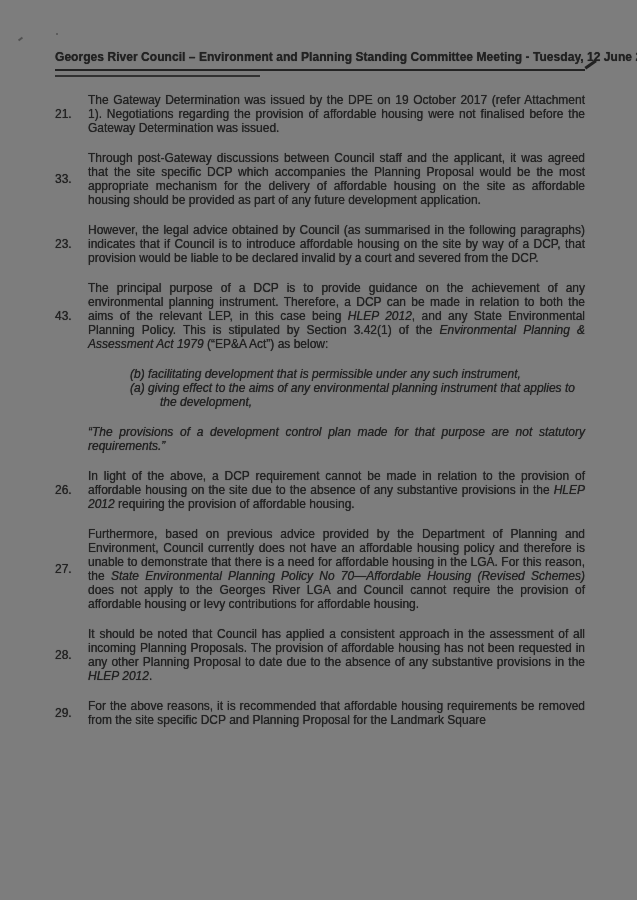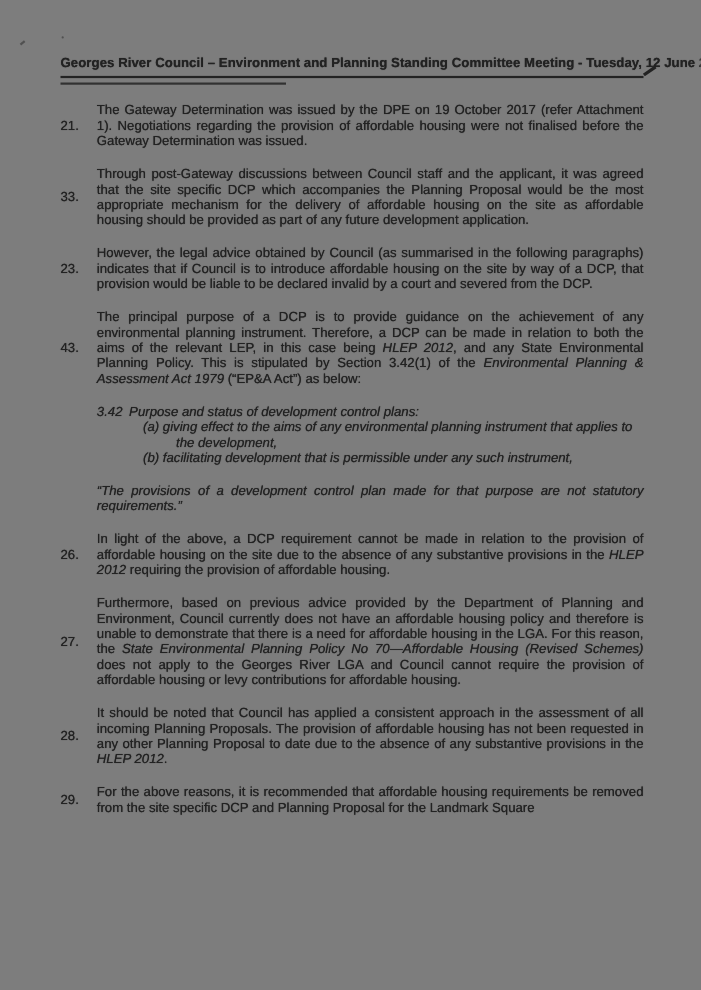--- a/index.html
+++ b/index.html
@@ -95,23 +95,22 @@
         </div>
         <div class="para-row">
           <div class="para-num">23.</div>
           <div class="para-text"><span>However, the legal advice obtained by Council (as summarised in the following paragraphs) indicates that if Council is to introduce affordable housing on the site by way of a DCP, that provision would be liable to be declared invalid by a court and severed from the DCP.</span></div>
         </div>
         <div class="para-row">
           <div class="para-num">43.</div>
           <div class="para-text"><span>The principal purpose of a DCP is to provide guidance on the achievement of any environmental planning instrument. Therefore, a DCP can be made in relation to both the aims of the relevant LEP, in this case being </span><span class="it">HLEP 2012</span><span>, and any State Environmental Planning Policy. This is stipulated by Section 3.42(1) of the </span><span class="it">Environmental Planning &amp; Assessment Act 1979</span><span> (“EP&amp;A Act”) as below:</span></div>
         </div>
         <div class="quote-block">
-          <div class="quote-line">3.42 Purpose and status of development control plans:</div>
+          <div class="quote-line q-ind">(b) facilitating development that is permissible under any such instrument,</div>
           <div class="quote-line q-ind">(a) giving effect to the aims of any environmental planning instrument that applies to the development,</div>
-          <div class="quote-line q-ind">(b) facilitating development that is permissible under any such instrument,</div>
         </div>
         <div class="quote-block">
           <div class="quote-line">“The provisions of a development control plan made for that purpose are not statutory requirements.”</div>
         </div>
         <div class="para-row">
           <div class="para-num">26.</div>
           <div class="para-text"><span>In light of the above, a DCP requirement cannot be made in relation to the provision of affordable housing on the site due to the absence of any substantive provisions in the </span><span class="it">HLEP 2012</span><span> requiring the provision of affordable housing.</span></div>
         </div>
         <div class="para-row">
           <div class="para-num">27.</div>

